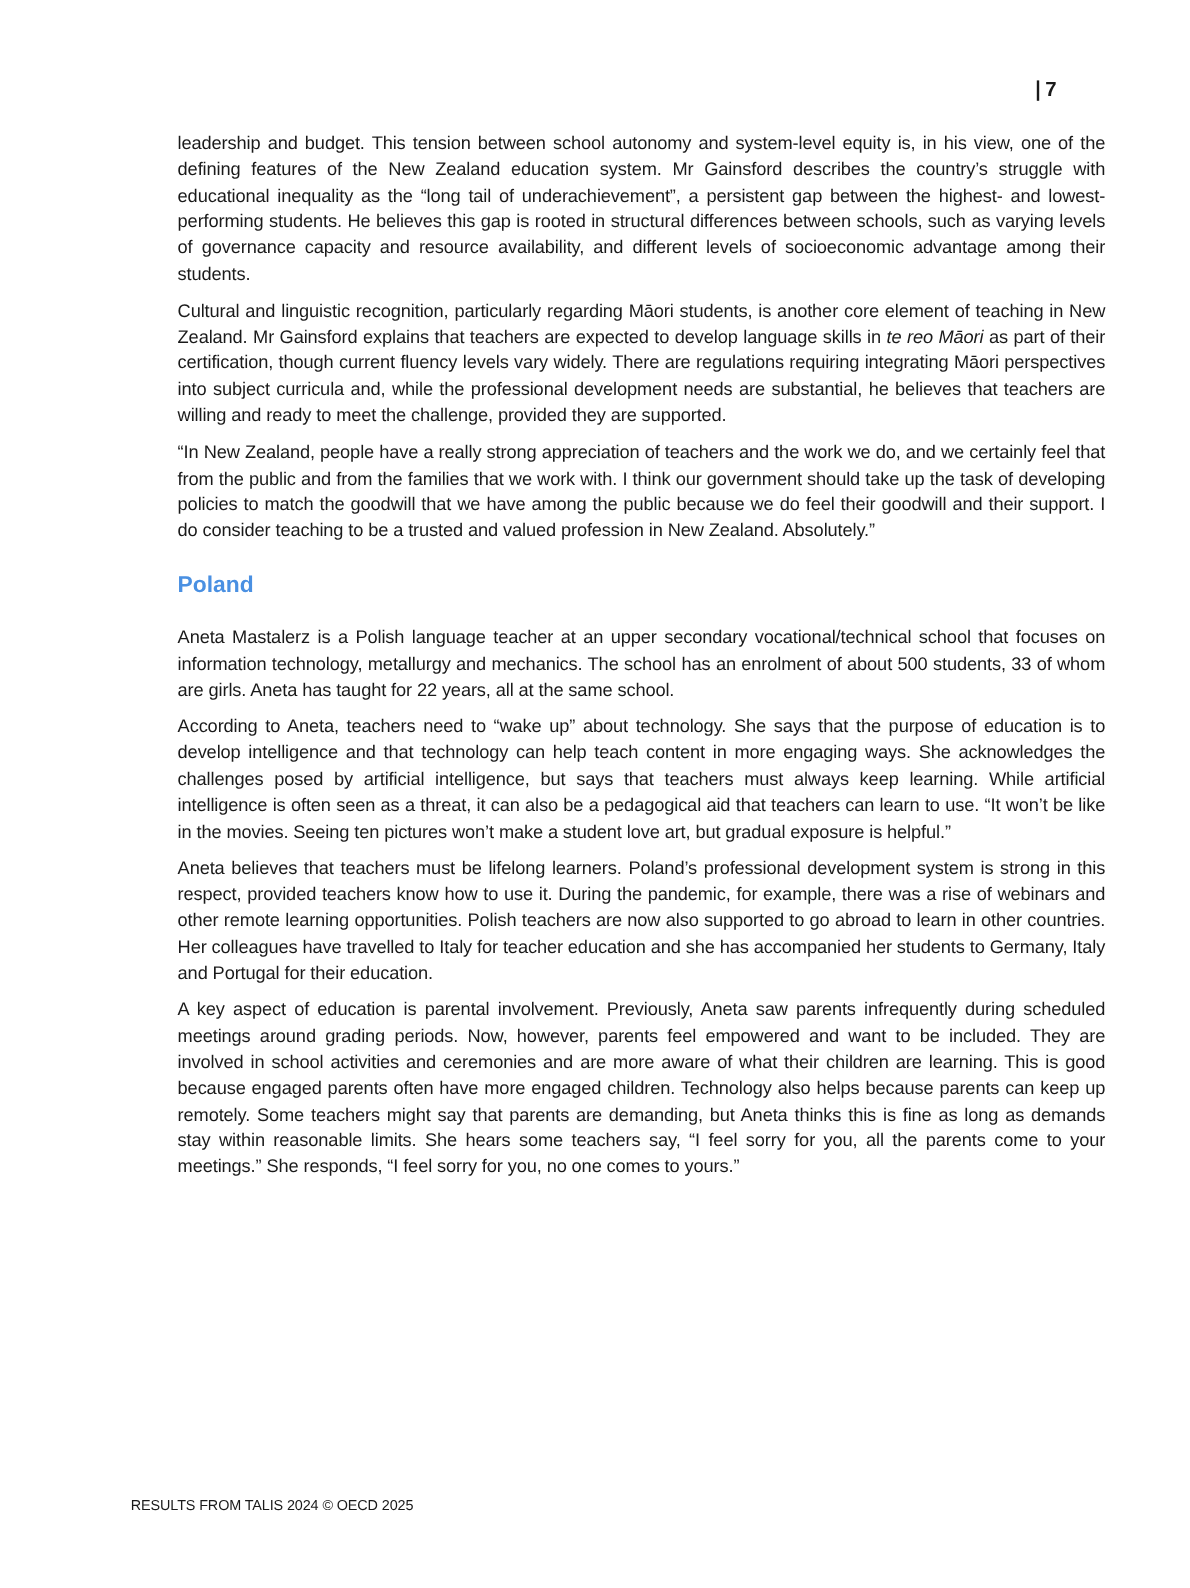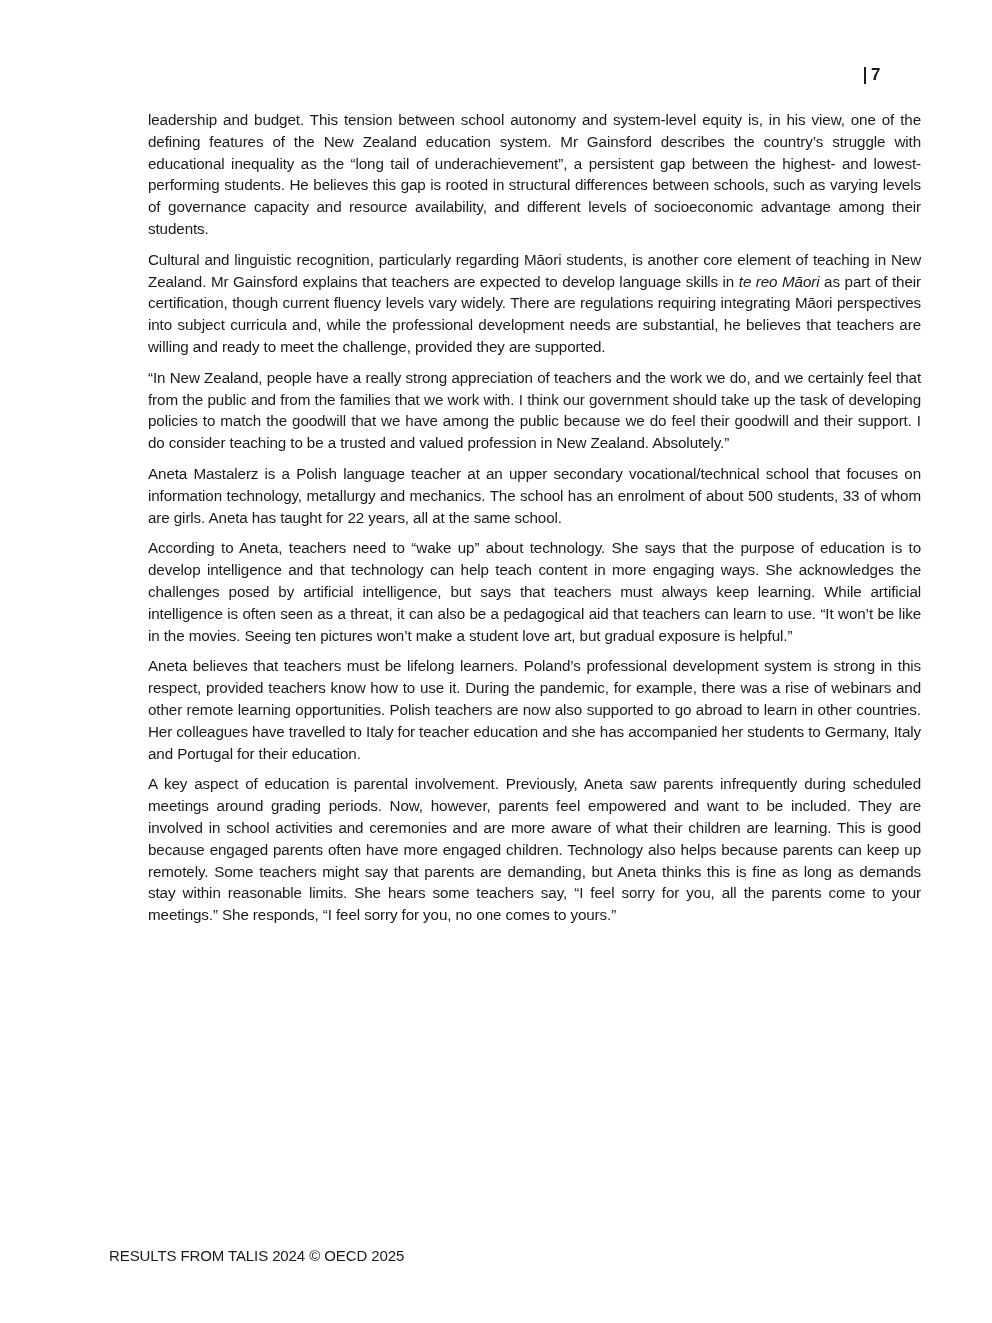--- a/index.html
+++ b/index.html
@@ -49,37 +49,38 @@
       margin: 22px 0 21px 0;
       font-size: 19px;
       font-weight: bold;
       color: #4a90e2;
       line-height: 24px;
     }
     .footer {
       position: absolute;
       top: 1247px;
       left: 109px;
-      font-size: 15px;
+      font-size: 12px;
       color: #1a1a1a;
       letter-spacing: -0.1px;
     }
   </style>
 </head>
 <body>
 
 <div class="page-number">
   <span class="bar"></span><span>7</span>
 </div>
 
 <div class="content">
   <p>leadership and budget. This tension between school autonomy and system-level equity is, in his view, one of the defining features of the New Zealand education system. Mr Gainsford describes the country’s struggle with educational inequality as the “long tail of underachievement”, a persistent gap between the highest- and lowest-performing students. He believes this gap is rooted in structural differences between schools, such as varying levels of governance capacity and resource availability, and different levels of socioeconomic advantage among their students.</p>
   <p><span>Cultural and linguistic recognition, particularly regarding Māori students, is another core element of teaching in New Zealand. Mr Gainsford explains that teachers are expected to develop language skills in </span><em>te reo Māori</em><span> as part of their certification, though current fluency levels vary widely. There are regulations requiring integrating Māori perspectives into subject curricula and, while the professional development needs are substantial, he believes that teachers are willing and ready to meet the challenge, provided they are supported.</span></p>
   <p>“In New Zealand, people have a really strong appreciation of teachers and the work we do, and we certainly feel that from the public and from the families that we work with. I think our government should take up the task of developing policies to match the goodwill that we have among the public because we do feel their goodwill and their support. I do consider teaching to be a trusted and valued profession in New Zealand. Absolutely.”</p>
 
+  <h2>Poland</h2>
 
   <p>Aneta Mastalerz is a Polish language teacher at an upper secondary vocational/technical school that focuses on information technology, metallurgy and mechanics. The school has an enrolment of about 500 students, 33 of whom are girls. Aneta has taught for 22 years, all at the same school.</p>
   <p>According to Aneta, teachers need to “wake up” about technology. She says that the purpose of education is to develop intelligence and that technology can help teach content in more engaging ways. She acknowledges the challenges posed by artificial intelligence, but says that teachers must always keep learning. While artificial intelligence is often seen as a threat, it can also be a pedagogical aid that teachers can learn to use. “It won’t be like in the movies. Seeing ten pictures won’t make a student love art, but gradual exposure is helpful.”</p>
   <p>Aneta believes that teachers must be lifelong learners. Poland’s professional development system is strong in this respect, provided teachers know how to use it. During the pandemic, for example, there was a rise of webinars and other remote learning opportunities. Polish teachers are now also supported to go abroad to learn in other countries. Her colleagues have travelled to Italy for teacher education and she has accompanied her students to Germany, Italy and Portugal for their education.</p>
   <p>A key aspect of education is parental involvement. Previously, Aneta saw parents infrequently during scheduled meetings around grading periods. Now, however, parents feel empowered and want to be included. They are involved in school activities and ceremonies and are more aware of what their children are learning. This is good because engaged parents often have more engaged children. Technology also helps because parents can keep up remotely. Some teachers might say that parents are demanding, but Aneta thinks this is fine as long as demands stay within reasonable limits. She hears some teachers say, “I feel sorry for you, all the parents come to your meetings.” She responds, “I feel sorry for you, no one comes to yours.”</p>
 </div>
 
 <div class="footer">RESULTS FROM TALIS 2024 © OECD 2025</div>
 
 </body></html>

